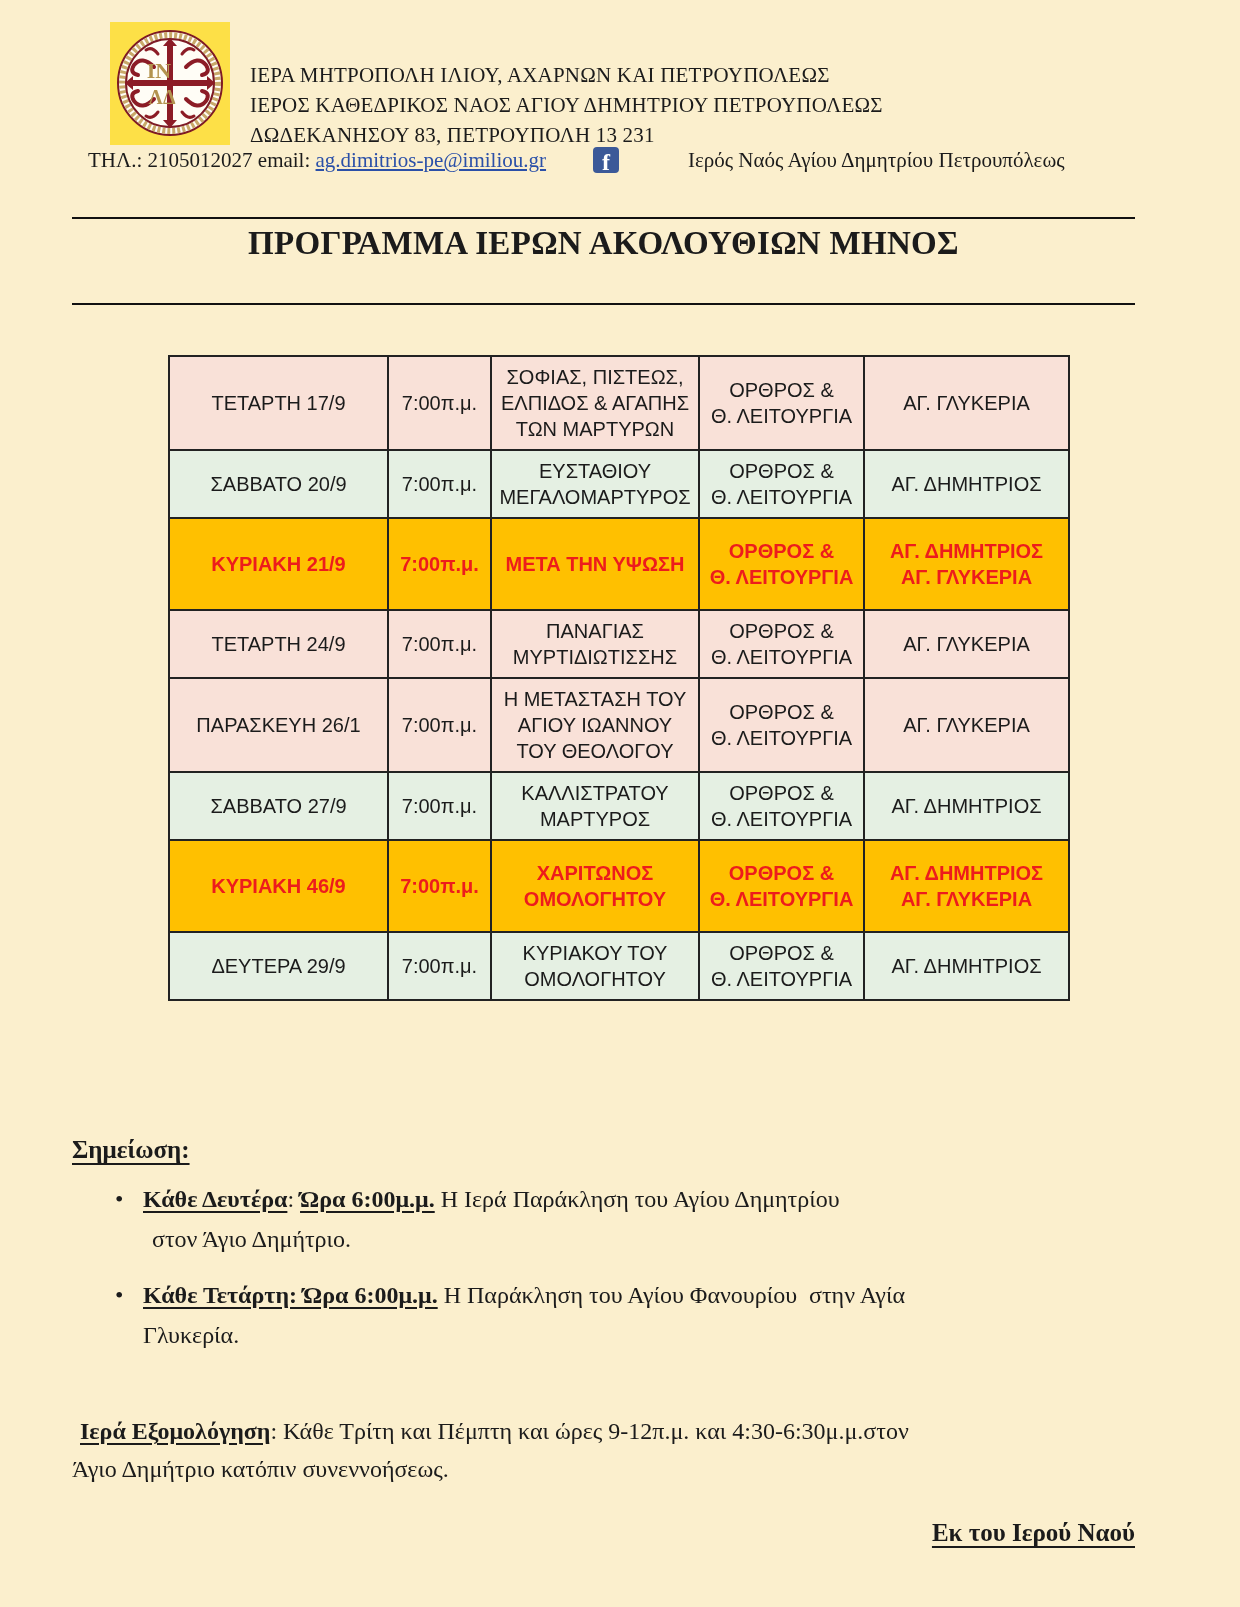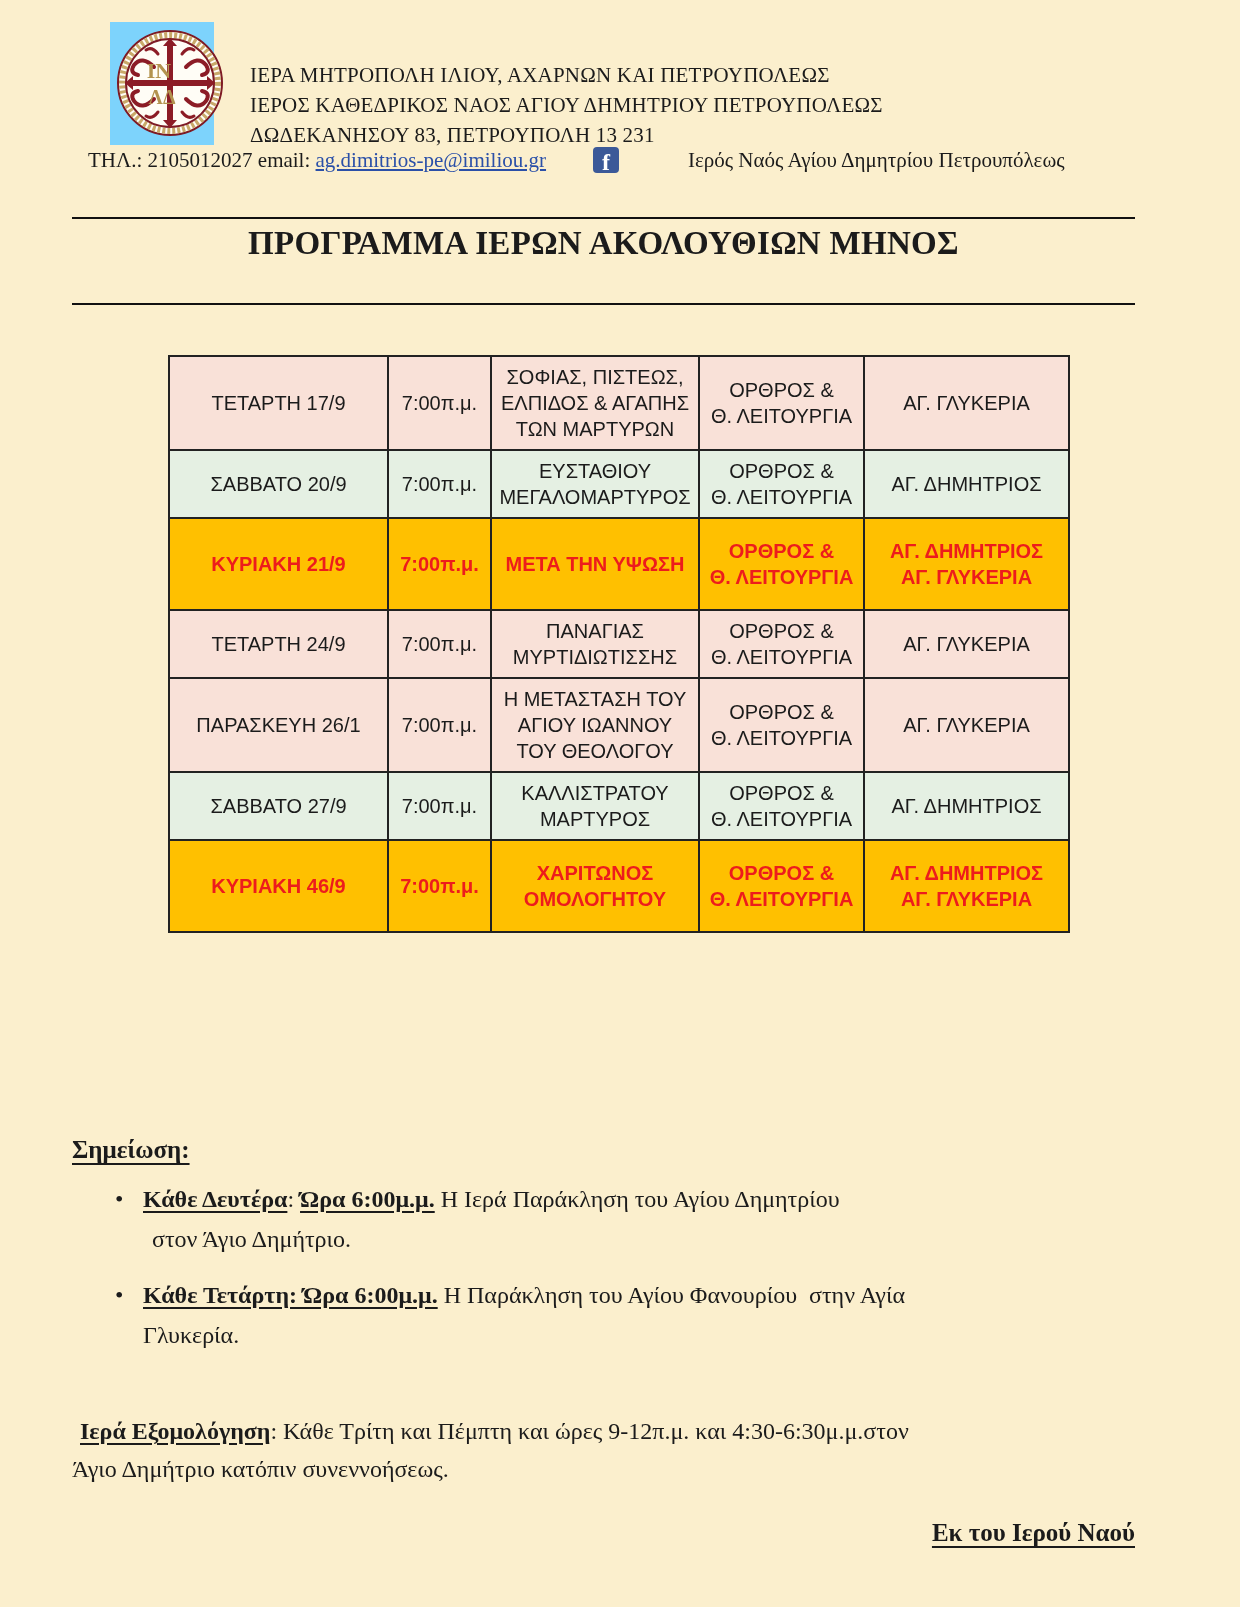--- a/index.html
+++ b/index.html
@@ -7,21 +7,21 @@
     width:1240px;height:1607px;
     background:#FBEFCD;
     font-family:"Liberation Serif", serif;
     color:#1b1b1b;
     position:relative;
     overflow:hidden;
   }
   .abs{position:absolute;}
 
   
-  .logo-box{left:110px;top:22px;width:104px;height:123px;background:#7dd3fc;}
+  .logo-box{left:110px;top:22px;width:120px;height:123px;background:#fde047;}
   .org-lines{left:250px;top:60px;font-size:21px;line-height:30px;letter-spacing:.2px;}
   .contact-row{left:88px;top:148px;font-size:21px;text-align:right;}
   .contact-row a{color:#2b50a8;text-decoration:underline;}
   .fb-badge{left:593px;top:147px;width:26px;height:26px;background:#3b5998;border-radius:4px;
             color:#fff;font-family:"Liberation Serif",serif;font-weight:bold;font-size:24px;
             display:flex;align-items:flex-end;justify-content:center;line-height:22px;}
   .fb-page-name{left:688px;top:148px;font-size:21px;text-align:right;}
 
   
   .rule{left:72px;width:1063px;height:0;border-top:2px solid #111;}
@@ -175,20 +175,29 @@
       <tr class="sunday">
     <td>ΚΥΡΙΑΚΗ 46/9</td>
     <td>7:00π.μ.</td>
     <td>ΧΑΡΙΤΩΝΟΣ
 ΟΜΟΛΟΓΗΤΟΥ</td>
     <td>ΟΡΘΡΟΣ &amp;
 Θ. ΛΕΙΤΟΥΡΓΙΑ</td>
     <td>ΑΓ. ΔΗΜΗΤΡΙΟΣ
 ΑΓ. ΓΛΥΚΕΡΙΑ</td>
   </tr>
+      <tr class="green">
+    <td>ΔΕΥΤΕΡΑ 29/9</td>
+    <td>7:00π.μ.</td>
+    <td>ΚΥΡΙΑΚΟΥ ΤΟΥ
+ΟΜΟΛΟΓΗΤΟΥ</td>
+    <td>ΟΡΘΡΟΣ &amp;
+Θ. ΛΕΙΤΟΥΡΓΙΑ</td>
+    <td>ΑΓ. ΔΗΜΗΤΡΙΟΣ</td>
+  </tr>
     </tbody>
 </table>
 
 <div class="abs note-head">Σημείωση:</div>
 
 <div class="abs note note-1"><span class="bullet-dot">•</span><span class="bu">Κάθε Δευτέρα</span><span>: </span><span class="bu">Ώρα 6:00μ.μ.</span><span> Η Ιερά Παράκληση του Αγίου Δημητρίου</span></div>
 <div class="abs note note-1-l2">στον Άγιο Δημήτριο.</div>
 
 <div class="abs note note-2"><span class="bullet-dot">•</span><span class="bu">Κάθε Τετάρτη: Ώρα 6:00μ.μ.</span><span> Η Παράκληση του Αγίου Φανουρίου  στην Αγία</span></div>
 <div class="abs note note-2-l2">Γλυκερία.</div>

